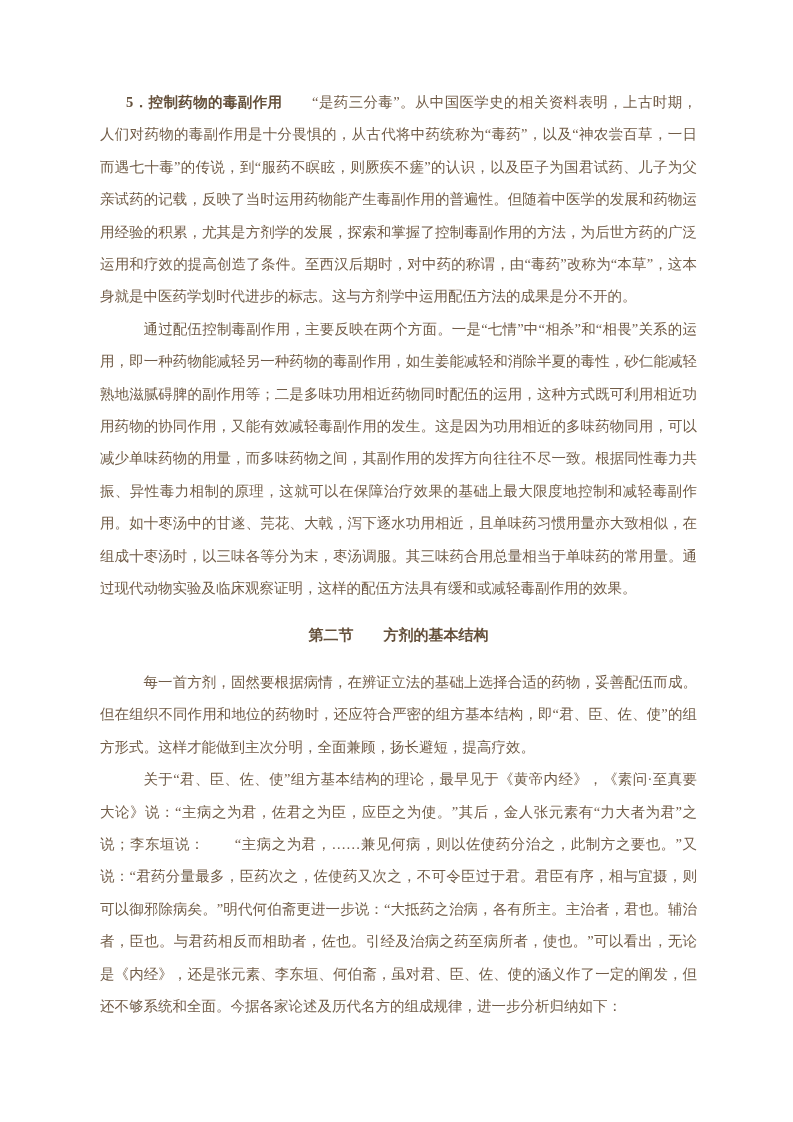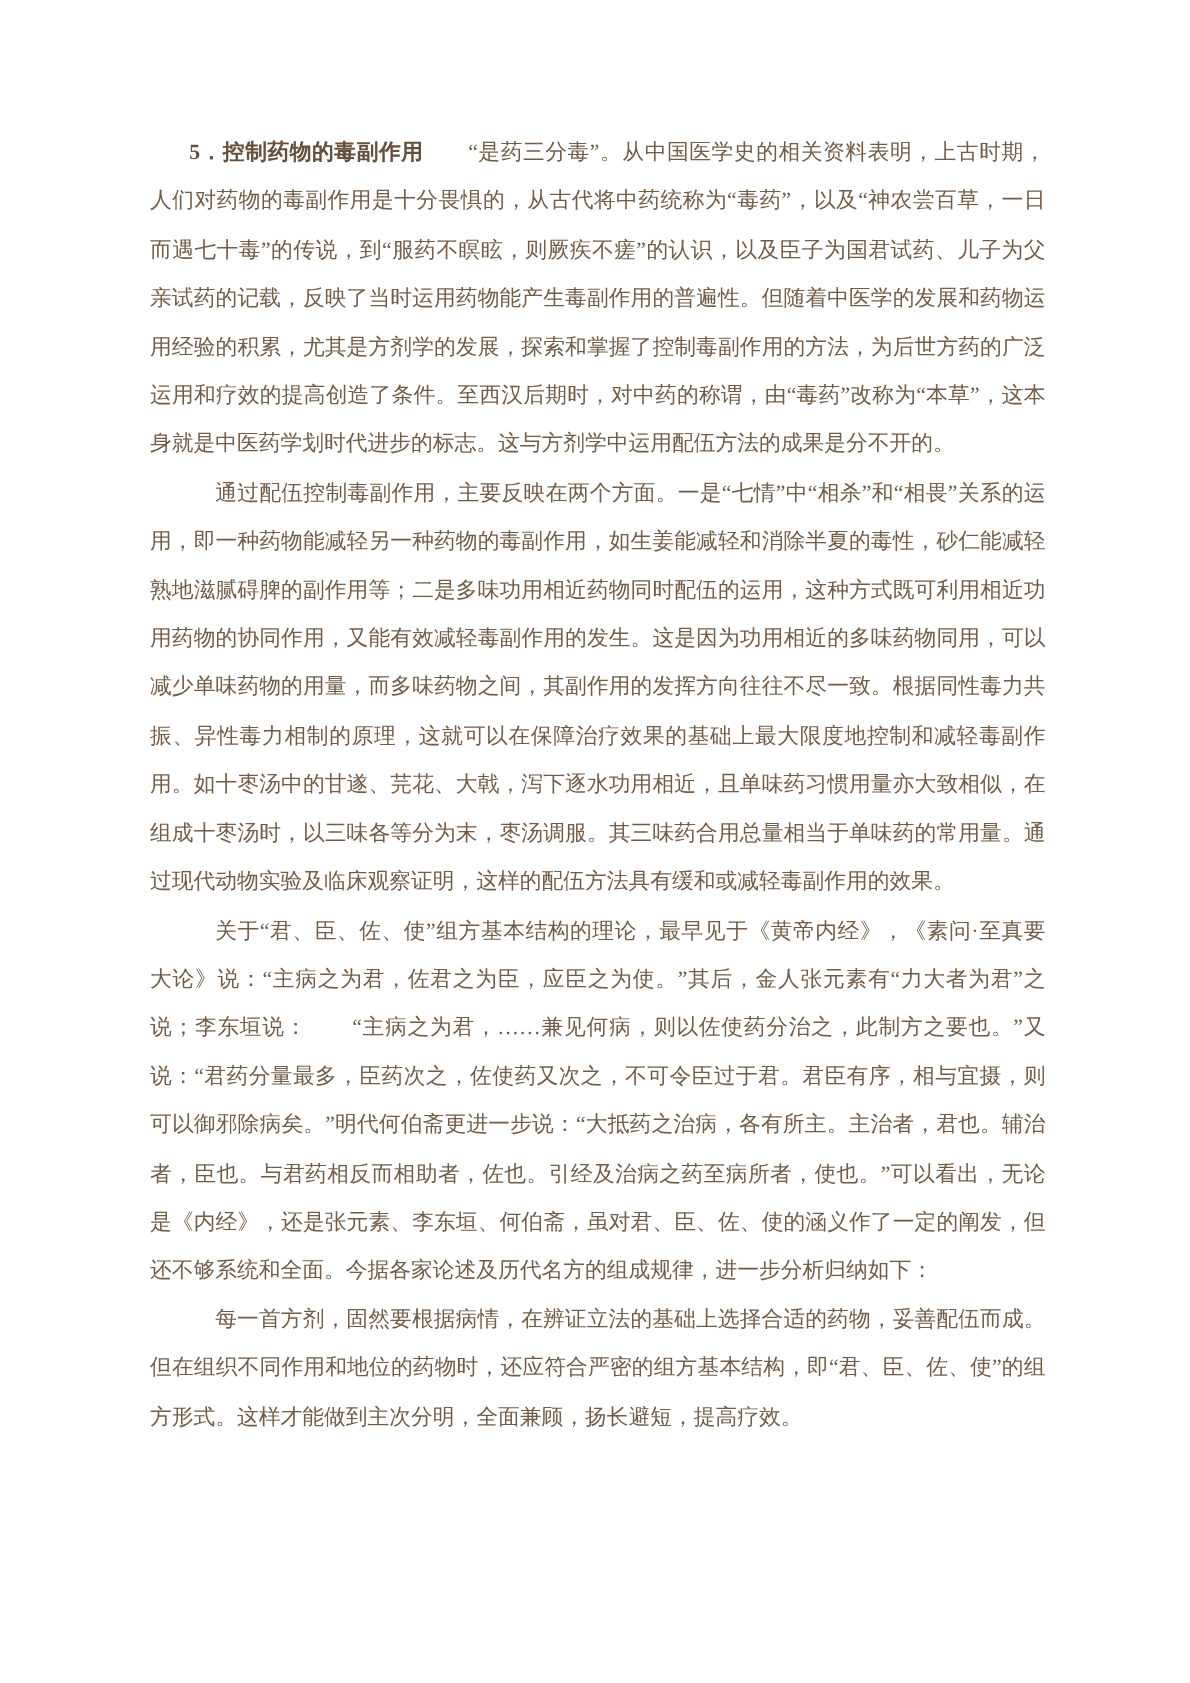--- a/index.html
+++ b/index.html
@@ -44,17 +44,18 @@
     line-height: 32.4px;
   }
 </style>
 </head>
 <body>
 
 <div class="page">
   <div>
       <p class="para first-para"><b>5．控制药物的毒副作用</b><span>　　“是药三分毒”。从中国医学史的相关资料表明，上古时期，人们对药物的毒副作用是十分畏惧的，从古代将中药统称为“毒药”，以及“神农尝百草，一日而遇七十毒”的传说，到“服药不瞑眩，则厥疾不瘥”的认识，以及臣子为国君试药、儿子为父亲试药的记载，反映了当时运用药物能产生毒副作用的普遍性。但随着中医学的发展和药物运用经验的积累，尤其是方剂学的发展，探索和掌握了控制毒副作用的方法，为后世方药的广泛运用和疗效的提高创造了条件。至西汉后期时，对中药的称谓，由“毒药”改称为“本草”，这本身就是中医药学划时代进步的标志。这与方剂学中运用配伍方法的成果是分不开的。</span></p>
       <p class="para"><span>通过配伍控制毒副作用，主要反映在两个方面。一是“七情”中“相杀”和“相畏”关系的运用，即一种药物能减轻另一种药物的毒副作用，如生姜能减轻和消除半夏的毒性，砂仁能减轻熟地滋腻碍脾的副作用等；二是多味功用相近药物同时配伍的运用，这种方式既可利用相近功用药物的协同作用，又能有效减轻毒副作用的发生。这是因为功用相近的多味药物同用，可以减少单味药物的用量，而多味药物之间，其副作用的发挥方向往往不尽一致。根据同性毒力共振、异性毒力相制的原理，这就可以在保障治疗效果的基础上最大限度地控制和减轻毒副作用。如十枣汤中的甘遂、芫花、大戟，泻下逐水功用相近，且单味药习惯用量亦大致相似，在组成十枣汤时，以三味各等分为末，枣汤调服。其三味药合用总量相当于单味药的常用量。通过现代动物实验及临床观察证明，这样的配伍方法具有缓和或减轻毒副作用的效果。</span></p>
+      <h2 class="section-heading">第二节　　方剂的基本结构</h2>
+      <p class="para"><span>每一首方剂，固然要根据病情，在辨证立法的基础上选择合适的药物，妥善配伍而成。但在组织不同作用和地位的药物时，还应符合严密的组方基本结构，即“君、臣、佐、使”的组方形式。这样才能做到主次分明，全面兼顾，扬长避短，提高疗效。</span></p>
       <p class="para"><span>关于“君、臣、佐、使”组方基本结构的理论，最早见于《黄帝内经》，《素问·至真要大论》说：“主病之为君，佐君之为臣，应臣之为使。”其后，金人张元素有“力大者为君”之说；李东垣说：　　“主病之为君，……兼见何病，则以佐使药分治之，此制方之要也。”又说：“君药分量最多，臣药次之，佐使药又次之，不可令臣过于君。君臣有序，相与宜摄，则可以御邪除病矣。”明代何伯斋更进一步说：“大抵药之治病，各有所主。主治者，君也。辅治者，臣也。与君药相反而相助者，佐也。引经及治病之药至病所者，使也。”可以看出，无论是《内经》，还是张元素、李东垣、何伯斋，虽对君、臣、佐、使的涵义作了一定的阐发，但还不够系统和全面。今据各家论述及历代名方的组成规律，进一步分析归纳如下：</span></p>
-      <p class="para"><span>每一首方剂，固然要根据病情，在辨证立法的基础上选择合适的药物，妥善配伍而成。但在组织不同作用和地位的药物时，还应符合严密的组方基本结构，即“君、臣、佐、使”的组方形式。这样才能做到主次分明，全面兼顾，扬长避短，提高疗效。</span></p>
       <p class="para"></p>
     </div>
 </div>
 
 </body></html>

